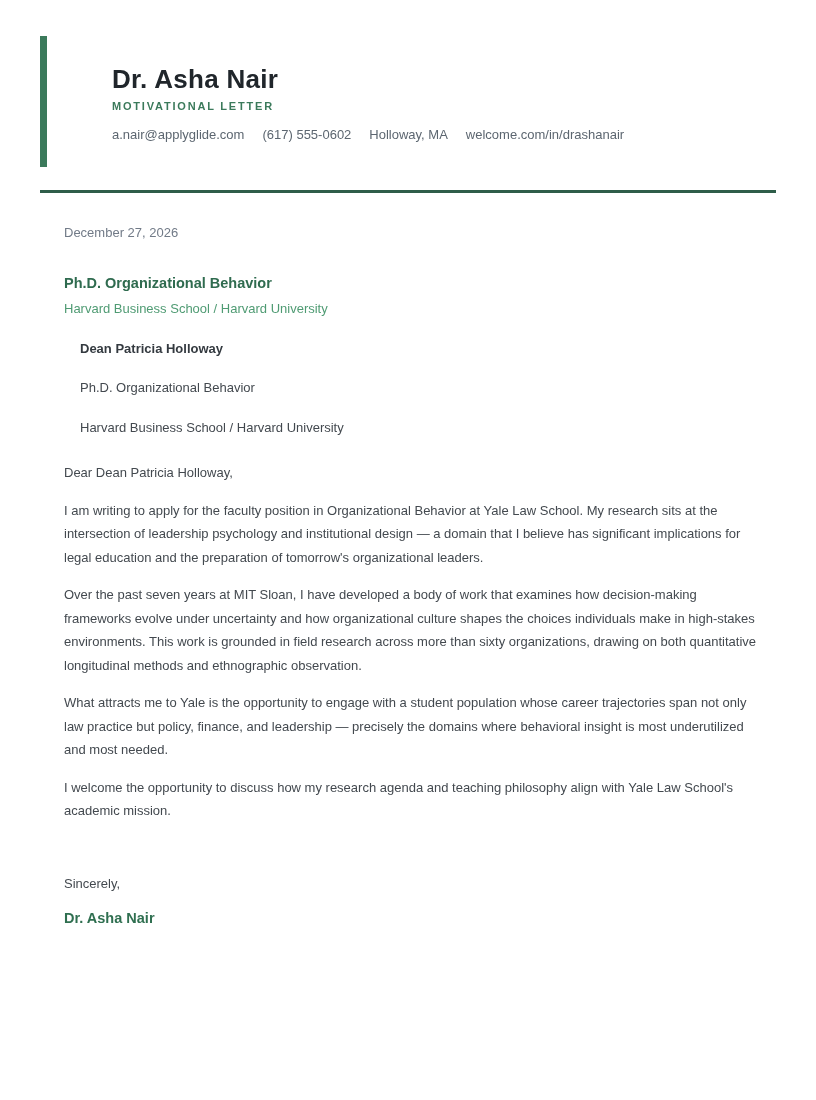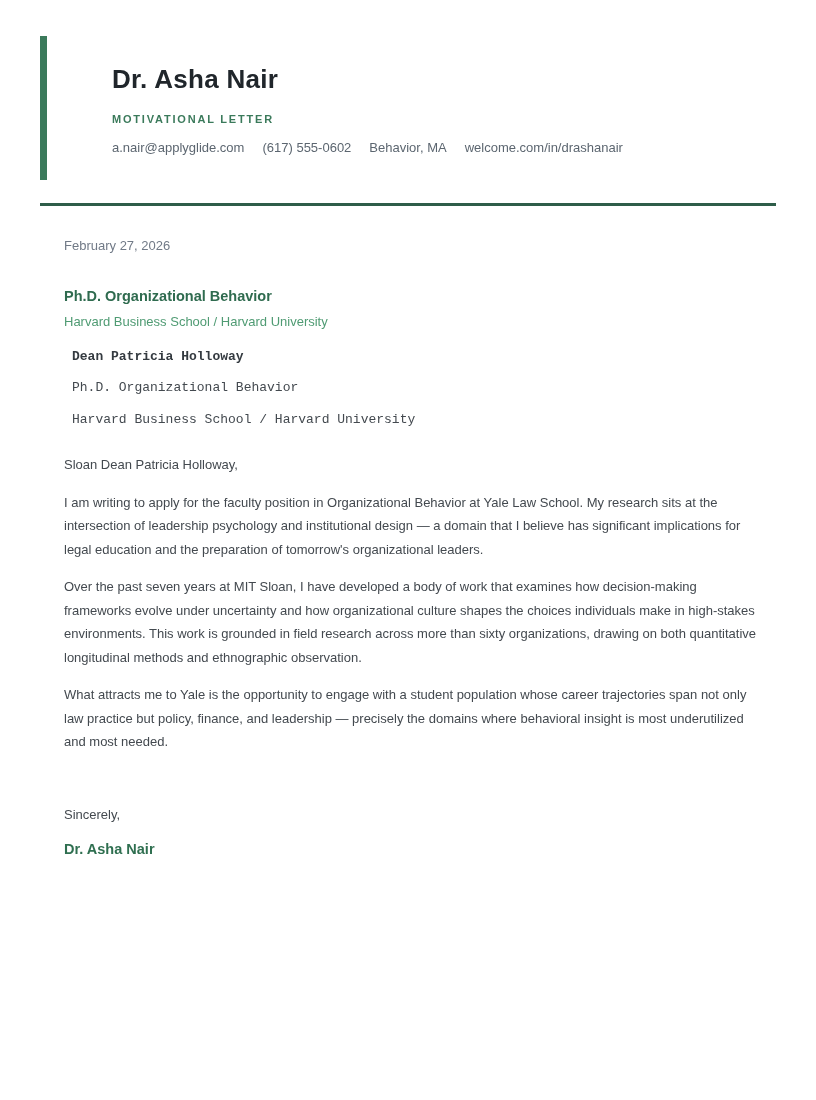--- a/index.html
+++ b/index.html
@@ -20,21 +20,21 @@
     padding: 30px 0 24px 65px;
   }
   .name-title {
     font-size: 26px;
     font-weight: 700;
     letter-spacing: 0.3px;
     color: #20262B;
     line-height: 1;
   }
   .doc-type {
-    margin-top: 22px;
+    margin-top: 9px;
     font-size: 11px;
     font-weight: 700;
     letter-spacing: 1.8px;
     color: #3B7A5B;
     line-height: 1;
   }
   .contact-row {
     margin-top: 15px;
     display: flex;
     align-items: flex-end;
@@ -68,21 +68,21 @@
     font-size: 14.5px;
     font-weight: 700;
     color: #2F6B4F;
     line-height: 22px;
     margin-bottom: 3px;
   }
   .position-org {
     color: #4F9B73;
     margin-bottom: 11px;
   }
-  .recipient-block p { margin: 8px; font-family: Liberation Mono, monospace; }
+  .recipient-block p { margin: 16px; }
   .recipient-name {
     font-weight: 700;
     color: #343A40;
   }
   .greeting { margin-top: 22px; }
   .body-para { margin-top: 14px; }
   .closing { margin-top: 49px; }
   .signature {
     margin-top: 12px;
     font-size: 14.5px;
@@ -94,44 +94,45 @@
 <body>
 
 <div class="page">
 
   <header class="header-wrap">
     <h1 class="name-title">Dr. Asha Nair</h1>
     <div class="doc-type">MOTIVATIONAL LETTER</div>
     <div class="contact-row">
       <span>a.nair@applyglide.com</span>
       <span>(617) 555-0602</span>
-      <span>Behavior, MA</span>
+      <span>Holloway, MA</span>
       <span>welcome.com/in/drashanair</span>
     </div>
   </header>
 
   <hr class="divider">
 
   <main class="letter-main">
 
-    <p class="letter-date">February 27, 2026</p>
+    <p class="letter-date">December 27, 2026</p>
 
     <h2 class="position-title">Ph.D. Organizational Behavior</h2>
     <p class="position-org">Harvard Business School / Harvard University</p>
 
     <div class="recipient-block">
       <p class="recipient-name">Dean Patricia Holloway</p>
       <p>Ph.D. Organizational Behavior</p>
       <p>Harvard Business School / Harvard University</p>
     </div>
 
-    <p class="greeting">Sloan Dean Patricia Holloway,</p>
+    <p class="greeting">Dear Dean Patricia Holloway,</p>
 
     <p class="body-para">I am writing to apply for the faculty position in Organizational Behavior at Yale Law School. My research sits at the intersection of leadership psychology and institutional design — a domain that I believe has significant implications for legal education and the preparation of tomorrow's organizational leaders.</p>
     <p class="body-para">Over the past seven years at MIT Sloan, I have developed a body of work that examines how decision-making frameworks evolve under uncertainty and how organizational culture shapes the choices individuals make in high-stakes environments. This work is grounded in field research across more than sixty organizations, drawing on both quantitative longitudinal methods and ethnographic observation.</p>
     <p class="body-para">What attracts me to Yale is the opportunity to engage with a student population whose career trajectories span not only law practice but policy, finance, and leadership — precisely the domains where behavioral insight is most underutilized and most needed.</p>
+    <p class="body-para">I welcome the opportunity to discuss how my research agenda and teaching philosophy align with Yale Law School's academic mission.</p>
 
     <p class="closing">Sincerely,</p>
 
     <p class="signature">Dr. Asha Nair</p>
 
   </main>
 </div>
 
 </body></html>

